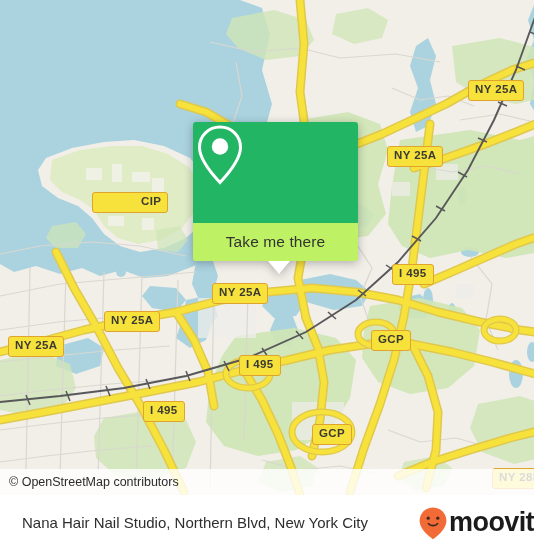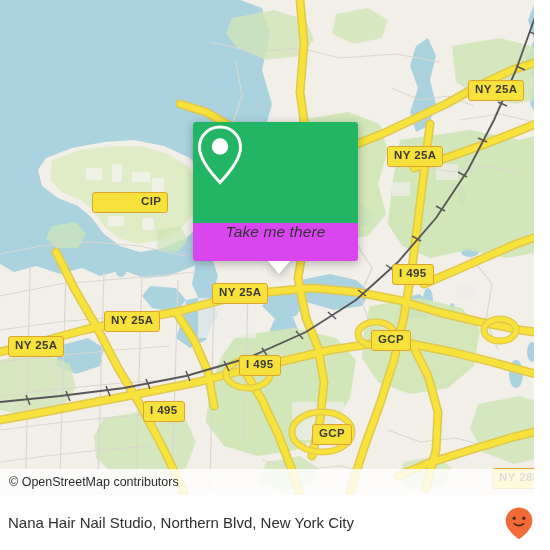--- a/index.html
+++ b/index.html
@@ -44,24 +44,24 @@
     position:absolute;left:193px;top:122px;width:165px;
     filter:drop-shadow(0 2px 5px rgba(0,0,0,.28));
   }
   #popup-green{
     background:#22b563;
     height:101px;
     border-radius:3px 3px 0 0;
     display:flex;align-items:center;justify-content:center;
   }
   #popup-white{
-    background:#d946ef;
+    background:#bef264;
     height:38px;
     border-radius:0 0 3px 3px;
-    display:flex;justify-content:center;font-style:italic;
+    display:flex;align-items:center;justify-content:center;
   }
   #popup-label{
     font-family:"Liberation Sans",sans-serif;
     font-size:15.5px;color:#333333;letter-spacing:.1px;
   }
   #popup-tail{
     position:absolute;left:75px;top:139px;
     width:0;height:0;
     border-left:11px solid transparent;
     border-right:11px solid transparent;
@@ -69,21 +69,21 @@
   }
 
   
   #bottombar{
     position:absolute;left:0;top:495px;width:550px;height:55px;
     background:#ffffff;
     display:flex;align-items:center;
   }
   #bar-title{
     font-family:"Liberation Sans",sans-serif;
-    font-size:15px;color:#2e2e2e;padding-left:8px;white-space:nowrap;
+    font-size:15px;color:#2e2e2e;padding-left:22px;white-space:nowrap;
   }
   #logo{
     position:absolute;right:16px;top:50%;transform:translateY(-50%);
     display:flex;align-items:center;
   }
   #logo-word{
     font-family:"Liberation Sans",sans-serif;
     font-weight:bold;font-size:27px;color:#1b1b1b;letter-spacing:-.6px;
     margin-left:1px;line-height:1;
   }
@@ -342,16 +342,17 @@
     <span id="bar-title">Nana Hair Nail Studio, Northern Blvd, New York City</span>
 
     <div id="logo">
       <svg width="30" height="34" viewBox="0 0 30 34">
         <path d="M15 1.5 C7.6 1.5 1.6 7.4 1.6 14.7 C1.6 22.6 10.2 30 15 33.2
                  C19.8 30 28.4 22.6 28.4 14.7 C28.4 7.4 22.4 1.5 15 1.5 Z" fill="#f26a35"></path>
         <circle cx="10.2" cy="12.2" r="1.6" fill="#3a2a22"></circle>
         <circle cx="19.8" cy="12.2" r="1.6" fill="#3a2a22"></circle>
         <path d="M10.4 17.6 C12.2 20.4 17.8 20.4 19.6 17.6" fill="none" stroke="#3a2a22" stroke-width="1.7" stroke-linecap="round"></path>
       </svg>
+      <span id="logo-word">moovit</span>
     </div>
   </div>
 
 </div>
 
 </body></html>

